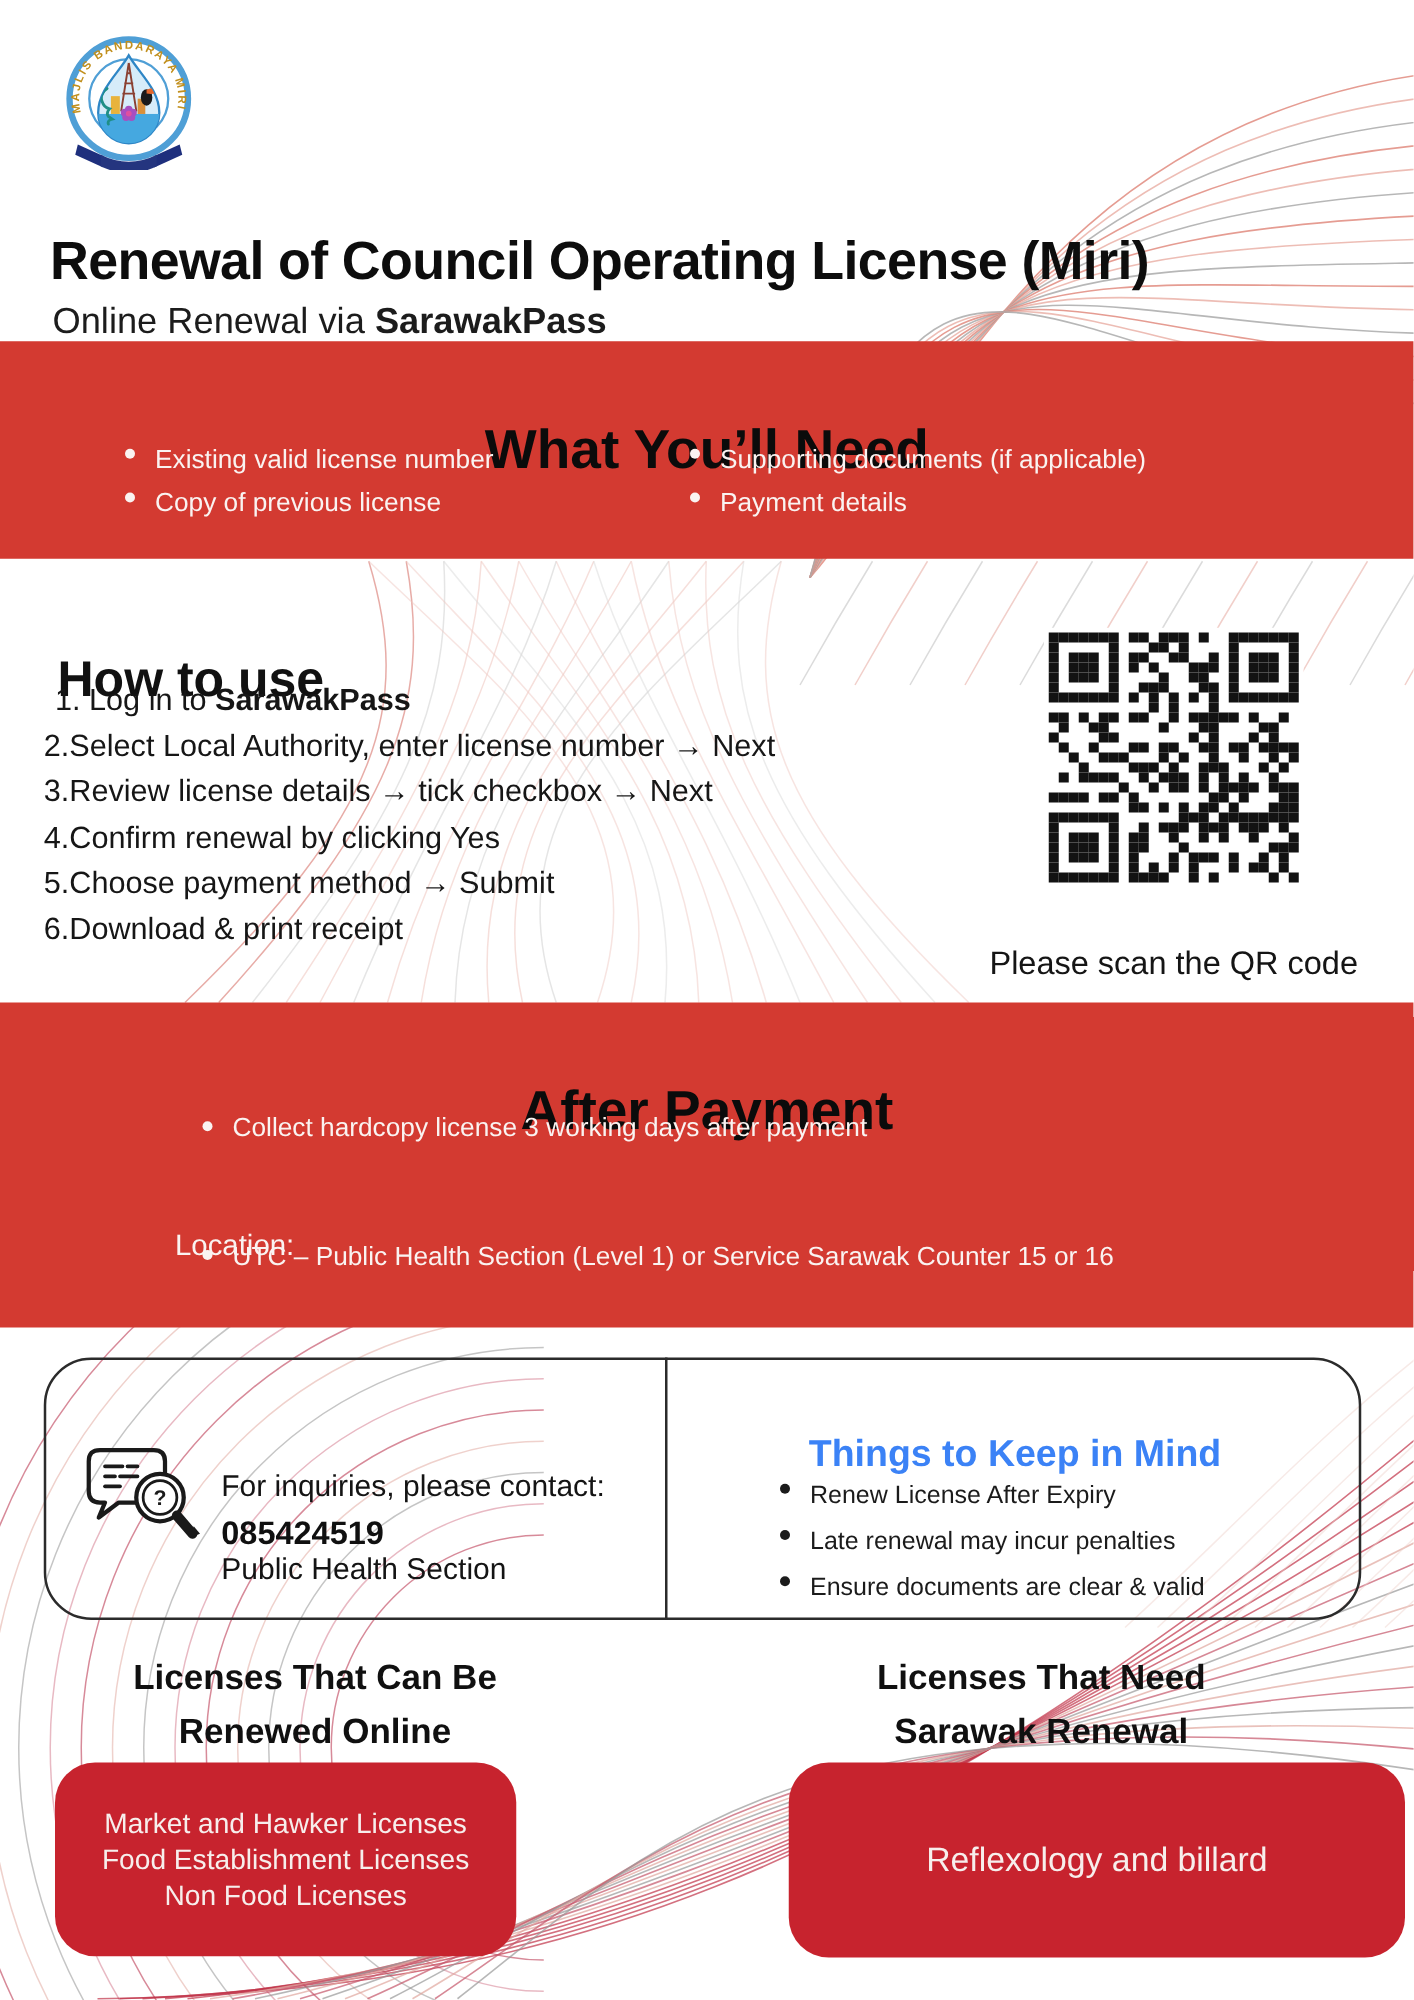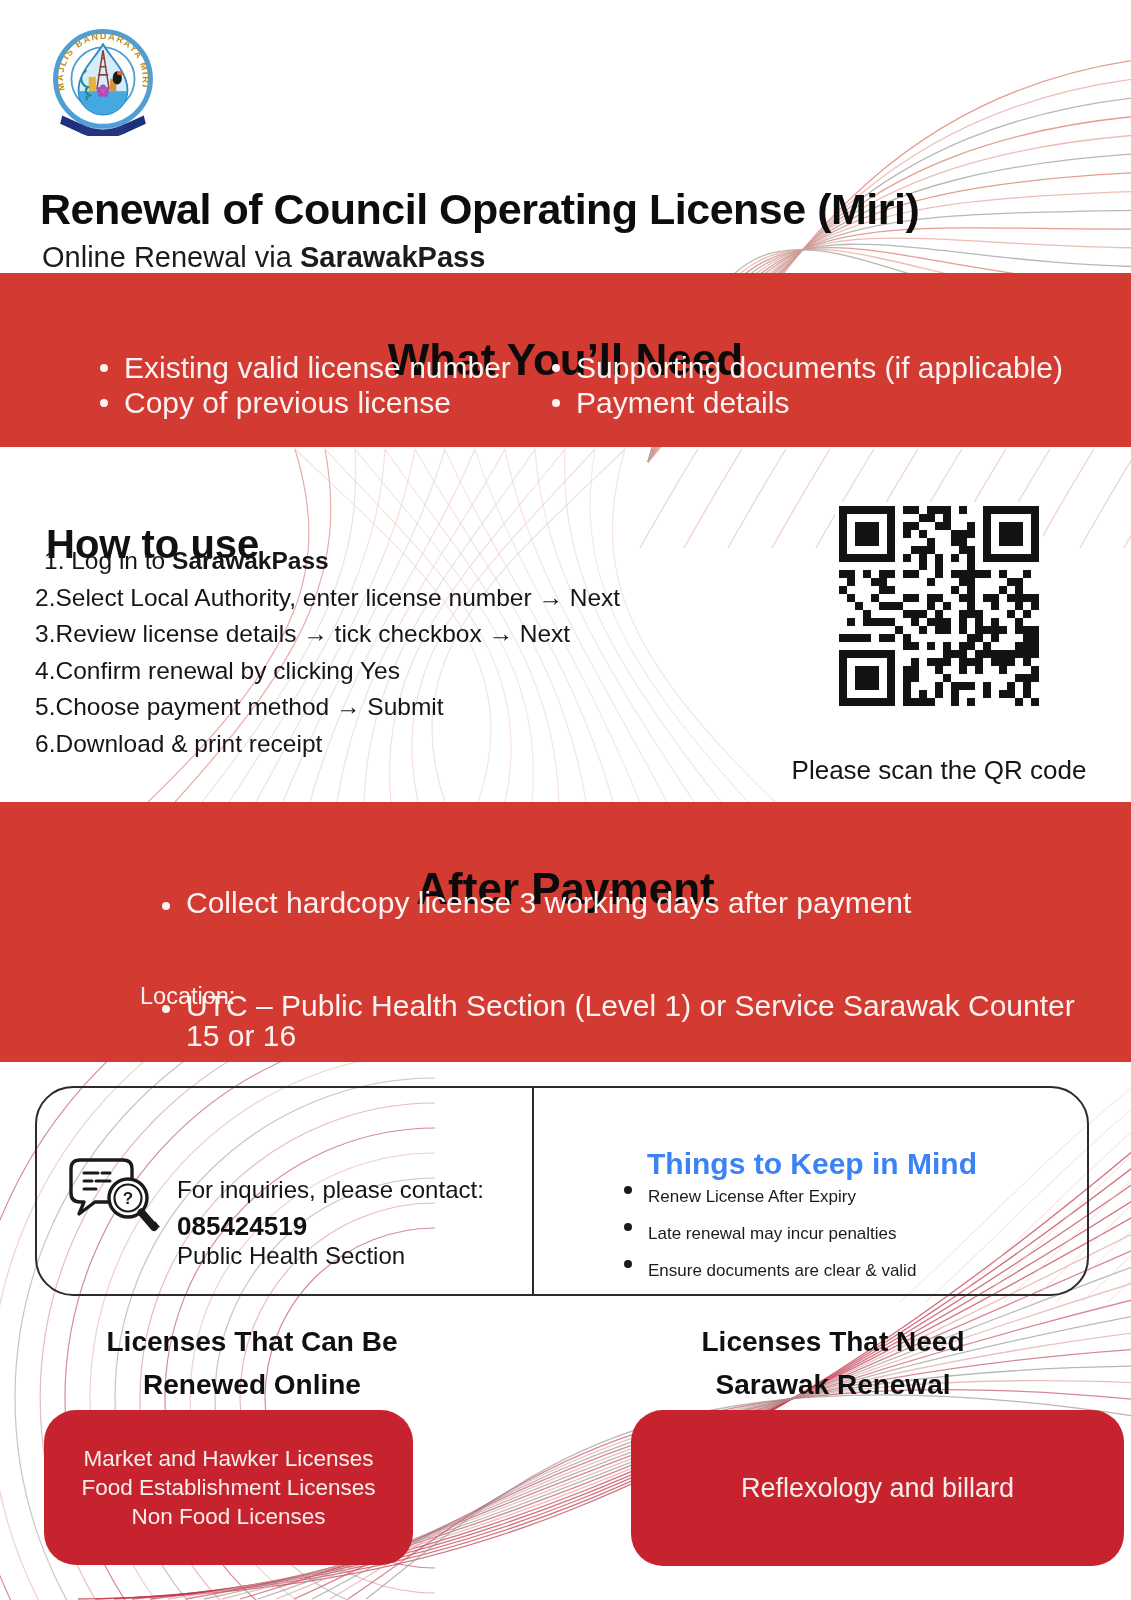--- a/index.html
+++ b/index.html
@@ -36,21 +36,21 @@
     font-size:44px;font-weight:800;color:#0b0b0b;
   }
   .bt1{top:298px;} .bt2{top:827px;}
 
   ul{margin:0;padding:0;list-style:none;}
   .dots li{position:relative;padding-left:28px;}
   .dots li::before{
     content:"";position:absolute;left:4px;top:0.45em;width:8px;height:8px;border-radius:50%;
     background:currentColor;
   }
-  .band-list{position:absolute;z-index:2;color:var(--band-text);font-size:30px;}
+  .band-list{position:absolute;z-index:2;color:var(--band-text);font-size:21px;}
   .wyn1{left:96px;top:350px;width:430px;}
   .wyn2{left:548px;top:350px;width:540px;}
   .band-list li{line-height:35px;}
   .ap-collect{left:158px;top:888px;width:900px;}
   .ap-collect li{line-height:30px;}
   .location-label{position:absolute;left:140px;top:959px;z-index:2;color:var(--band-text);font-size:23.5px;}
   .ap-location{left:158px;top:991px;width:940px;}
   .ap-location li{line-height:30px;}
 
   
@@ -68,21 +68,21 @@
   .info-box{
     position:absolute;left:35px;top:1086px;width:1054px;height:210px;z-index:2;
     border:2px solid #2b2b2b;border-radius:38px;background:transparent;box-sizing:border-box;
   }
   .info-divider{position:absolute;left:532px;top:1086px;height:210px;width:0;border-left:2px solid #2b2b2b;z-index:2;}
   .contact-icon{position:absolute;left:66px;top:1138px;width:100px;height:104px;z-index:3;}
   .contact-line1{position:absolute;left:177px;top:1152px;z-index:3;font-size:24px;color:#141414;}
   .contact-phone{position:absolute;left:177px;top:1185px;z-index:3;font-size:26px;font-weight:800;color:#101010;}
   .contact-dept{position:absolute;left:177px;top:1218px;z-index:3;font-size:24px;color:#141414;}
   .things-title{position:absolute;left:552px;top:1122px;width:520px;text-align:center;z-index:3;font-size:30px;font-weight:800;color:#3b82f6;}
-  .things-list{position:absolute;left:620px;top:1178px;width:460px;z-index:3;font-size:17px;color:#1b1b1b;}
+  .things-list{position:absolute;left:620px;top:1178px;width:460px;z-index:3;font-size:20px;color:#1b1b1b;}
   .things-list li{line-height:37px;}
 
   
   .col-head{position:absolute;top:1320px;width:440px;text-align:center;z-index:2;
     font-size:28px;font-weight:800;line-height:43px;color:#101010;}
   .col-head-left{left:32px;}
   .col-head-right{left:613px;}
   .red-card{position:absolute;border-radius:32px;background:var(--box-red);z-index:2;
     display:flex;flex-direction:column;align-items:center;justify-content:center;}
   .card-left{left:44px;top:1410px;width:369px;height:155px;}

